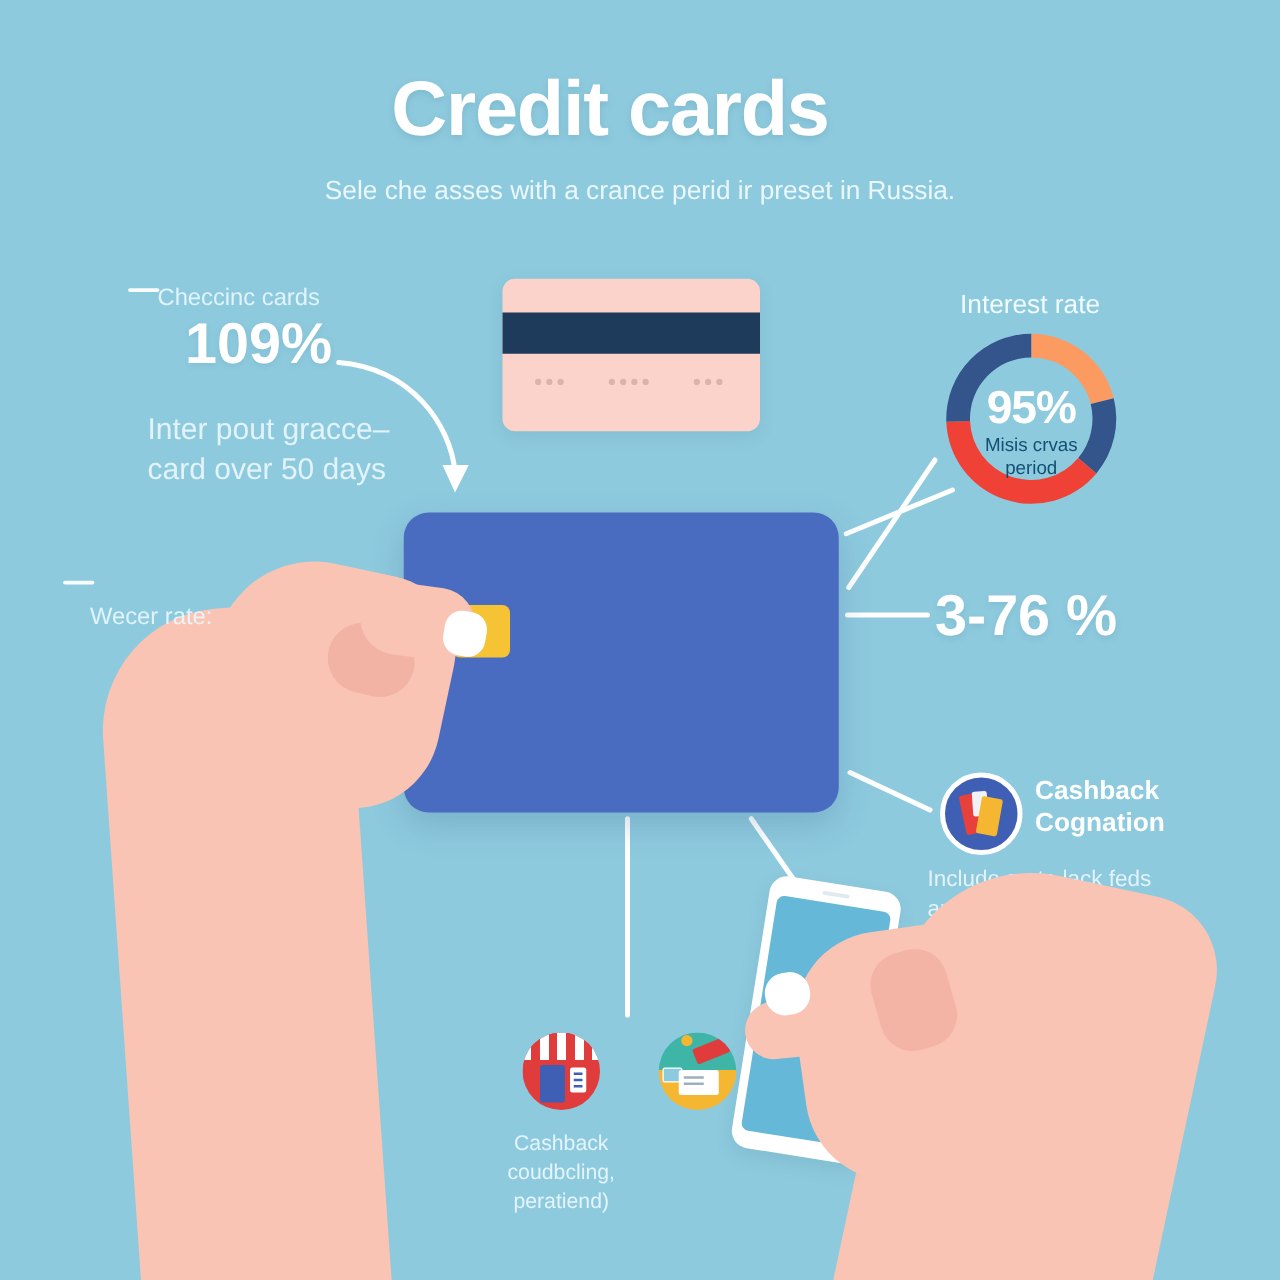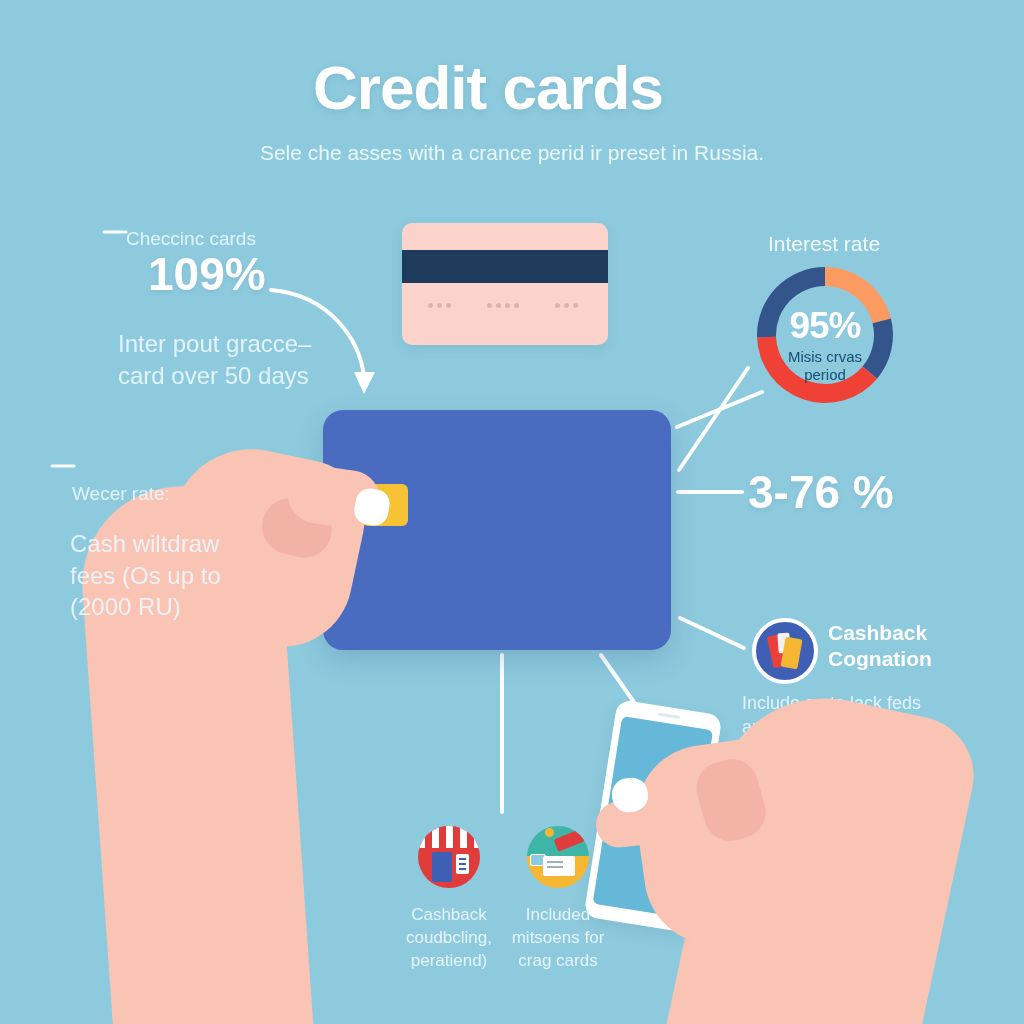--- a/index.html
+++ b/index.html
@@ -430,21 +430,20 @@
 
   <div id="stat-checking">
     <div class="stat-label">Checcinc cards</div>
     <div class="stat-value">109%</div>
   </div>
   <div id="desc-grace" class="stat-desc">Inter pout gracce–<br>card over 50 days</div>
 
   <div id="stat-withdraw">
     <div class="stat-label">Wecer rate:</div>
   </div>
-  <div id="desc-withdraw" class="stat-desc">Cash wiltdraw<br>fees (Os up to<br>(2000 RU)</div>
 
   <div id="label-interest">Interest rate</div>
   <div id="donut-wrap">
     <svg viewBox="0 0 156 156" width="156" height="156" xmlns="http://www.w3.org/2000/svg">
       <g id="donut-segments" transform="translate(78,78) rotate(-90)">
           <path d="M 68 0 A 68 68 0 0 1 16.45068890077742 65.98010938676777 L 11.854172884383727 47.544490587523825 A 49 49 0 0 0 49 0 Z" fill="#fb9b62"></path>
           <path d="M 16.45068890077742 65.98010938676777 A 68 68 0 0 1 -43.70955745868468 52.09102213209051 L -31.496592874640427 37.536177712829925 A 49 49 0 0 0 11.854172884383727 47.544490587523825 Z" fill="#34558b"></path>
           <path d="M -43.70955745868468 52.09102213209051 A 68 68 0 0 1 -2.3731657757701123 -67.9585762372985 L -1.7100753384225809 -48.970150523935686 A 49 49 0 0 0 -31.496592874640427 37.536177712829925 Z" fill="#ef4136"></path>
           <path d="M -2.3731657757701123 -67.9585762372985 A 68 68 0 0 1 68 -1.6655196468404002e-14 L 49 -1.2001538631644062e-14 A 49 49 0 0 0 -1.7100753384225809 -48.970150523935686 Z" fill="#34558b"></path>
         </g>
@@ -487,16 +486,15 @@
 
   <div class="feat" id="feat-2">
     <div class="feat-icon">
       <span class="off-top"></span>
       <span class="off-bot"></span>
       <span class="off-star"></span>
       <span class="off-tag"></span>
       <span class="off-env"></span>
       <span class="off-card"></span>
     </div>
-    <div class="feat-cap">Included<br>mitsoens for<br>crag cards</div>
   </div>
 
 </div>
 
 </body></html>

